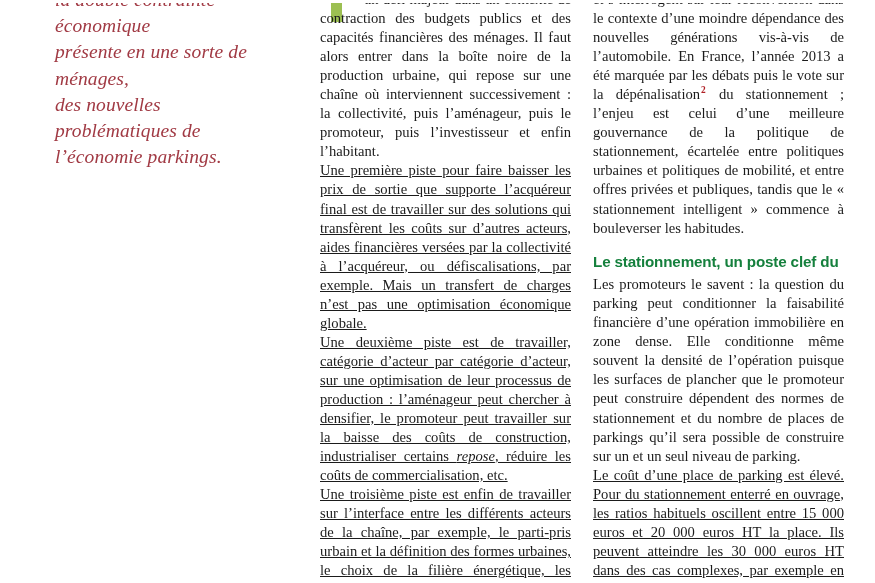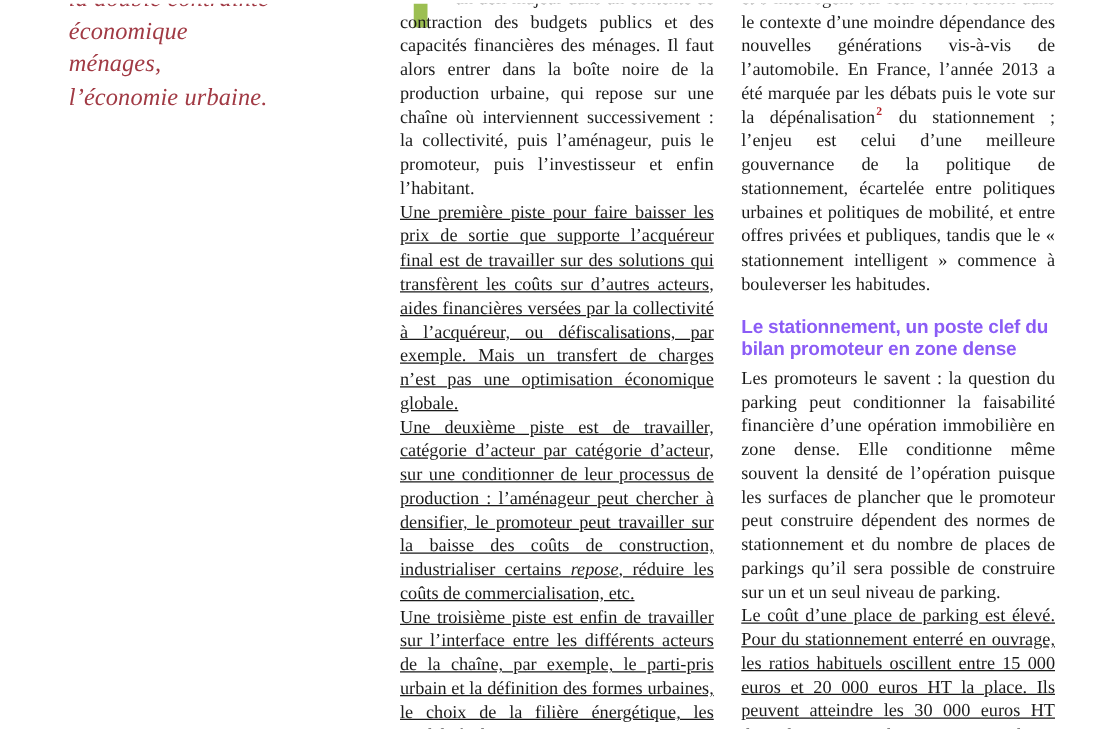--- a/index.html
+++ b/index.html
@@ -98,69 +98,71 @@
     height: 38px;
     background: #9cbf52;
   }
 
   
   .section-heading {
     font-family: "Liberation Sans", "DejaVu Sans", sans-serif;
     font-weight: bold;
     font-size: 15.2px;
     line-height: 18.6px;
-    color: #8b5cf6;
+    color: #15803d;
     margin: 0;
     padding-top: 15px;
     padding-bottom: 4px;
     letter-spacing: -0.15px;
   }
   .section-heading .hl { display: block; white-space: nowrap; }
 
   
   .firstline-indent { text-indent: 44px; }
 </style>
 </head>
 <body>
 
 <div class="page">
 
   <div class="col-quote">
     <div class="pullquote">
       <span class="ql">la double contrainte</span>
       <span class="ql">économique</span>
+      <span class="ql">présente en une sorte de</span>
       <span class="ql">ménages,</span>
-      <span class="ql">l’économie urbaine.</span>
+      <span class="ql">des nouvelles</span>
+      <span class="ql">problématiques de</span>
+      <span class="ql">l’économie parkings.</span>
     </div>
   </div>
 
   <div class="green-cross">
     <div class="bar-v"></div>
 
   </div>
 
   <div class="col-body col-mid">
 
     <p class="firstline-indent"><span>un défi majeur dans un contexte de contraction des budgets publics et des capacités financières des ménages. Il faut alors entrer dans la boîte noire de la production urbaine, qui repose sur une chaîne où interviennent successivement : la collectivité, puis l’aménageur, puis le promoteur, puis l’investisseur et enfin l’habitant.</span></p>
 
     <p><span>Une première piste pour faire baisser les prix de sortie que supporte l’acquéreur final est de travailler sur des solutions qui transfèrent les coûts sur d’autres acteurs, aides financières versées par la collectivité à l’acquéreur, ou défiscalisations, par exemple. Mais un transfert de charges n’est pas une optimisation économique globale.</span></p>
 
-    <p><span>Une deuxième piste est de travailler, catégorie d’acteur par catégorie d’acteur, sur une conditionner de leur processus de production : l’aménageur peut chercher à densifier, le promoteur peut travailler sur la baisse des coûts de construction, industrialiser certains </span><em>repose</em><span>, réduire les coûts de commercialisation, etc.</span></p>
+    <p><span>Une deuxième piste est de travailler, catégorie d’acteur par catégorie d’acteur, sur une optimisation de leur processus de production : l’aménageur peut chercher à densifier, le promoteur peut travailler sur la baisse des coûts de construction, industrialiser certains </span><em>repose</em><span>, réduire les coûts de commercialisation, etc.</span></p>
 
     <p class="forcejust"><span>Une troisième piste est enfin de travailler sur l’interface entre les différents acteurs de la chaîne, par exemple, le parti-pris urbain et la définition des formes urbaines, le choix de la filière énergétique, les modalités de stationnement. Cette piste est aujourd’hui l’une des voies les plus intéressantes, encore peu explorée et source de véritable création de valeur. Comment le stationnement peut-il contribuer à la production du logement à</span></p>
 
   </div>
 
   <div class="col-body col-right">
 
     <p><span>et s’interrogent sur leur reconversion dans le contexte d’une moindre dépendance des nouvelles générations vis-à-vis de l’automobile. En France, l’année 2013 a été marquée par les débats puis le vote sur la dépénalisation</span><sup class="fn">2</sup><span> du stationnement ; l’enjeu est celui d’une meilleure gouvernance de la politique de stationnement, écartelée entre politiques urbaines et politiques de mobilité, et entre offres privées et publiques, tandis que le « stationnement intelligent » commence à bouleverser les habitudes.</span></p>
 
     <h2 class="section-heading">
       <span class="hl">Le stationnement, un poste clef du</span>
-      <span class="hl">bilan promoteur en zone dense</span>
     </h2>
 
     <p><span>Les promoteurs le savent : la question du parking peut conditionner la faisabilité financière d’une opération immobilière en zone dense. Elle conditionne même souvent la densité de l’opération puisque les surfaces de plancher que le promoteur peut construire dépendent des normes de stationnement et du nombre de places de parkings qu’il sera possible de construire sur un et un seul niveau de parking.</span></p>
 
     <p class="forcejust"><span>Le coût d’une place de parking est élevé. Pour du stationnement enterré en ouvrage, les ratios habituels oscillent entre 15 000 euros et 20 000 euros HT la place. Ils peuvent atteindre les 30 000 euros HT dans des cas complexes, par exemple en zone inondable</span></p>
 
   </div>
 
 </div>
 

